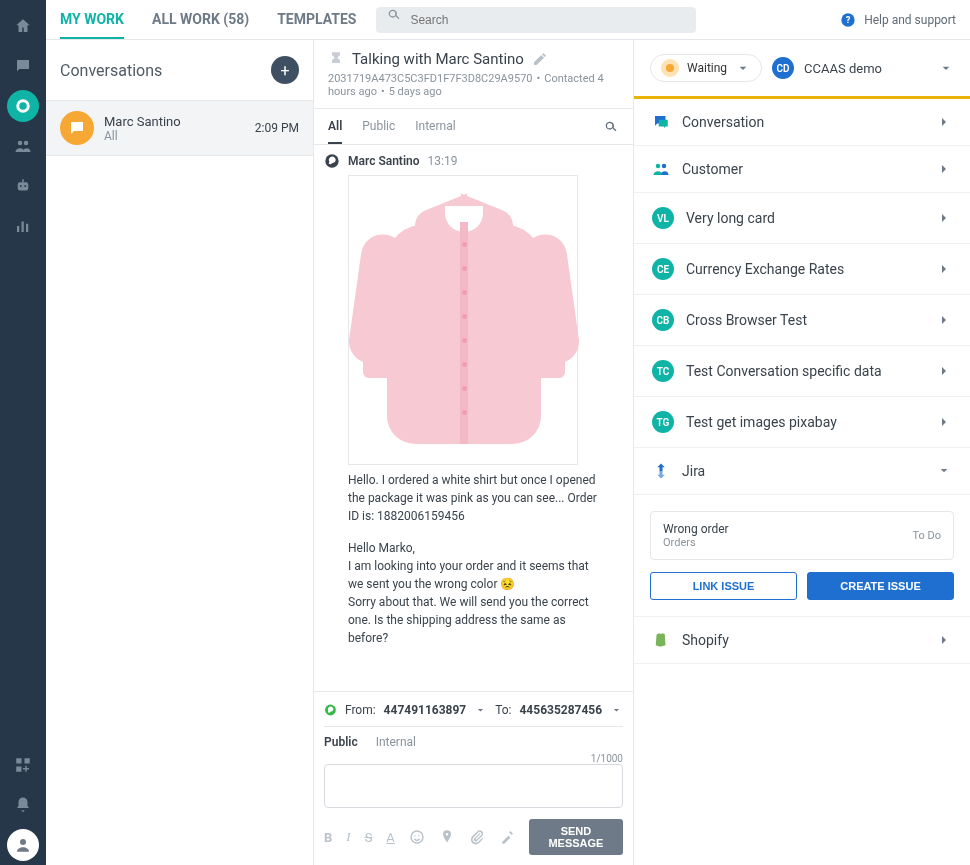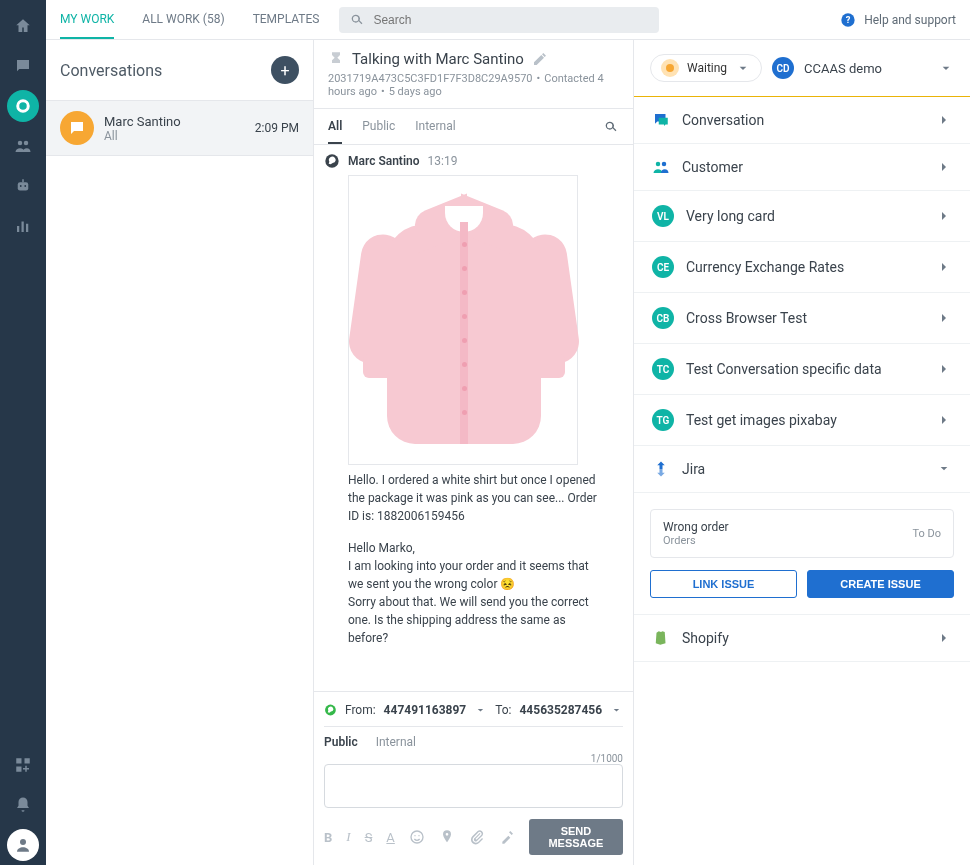--- a/index.html
+++ b/index.html
@@ -6,23 +6,23 @@
 body{font-family:-apple-system,BlinkMacSystemFont,"Segoe UI",Roboto,Helvetica,Arial,sans-serif;font-size:13px;color:#333;background:#fff;width:970px;height:865px;overflow:hidden}
 .app{display:flex;height:865px}
 .rail{width:46px;background:#263749;display:flex;flex-direction:column;align-items:center;padding-top:6px}
 .rail .r{width:32px;height:32px;display:flex;align-items:center;justify-content:center;margin:4px 0;color:#7a8a9a;border-radius:50%}
 .rail .r.active{background:#0fb4a6;color:#fff}
 .rail .spacer{flex:1}
 .rail .mini{width:18px;height:18px}
 .main{flex:1;display:flex;flex-direction:column}
 .topbar{height:40px;border-bottom:1px solid #e5e7eb;display:flex;align-items:center;padding:0 14px;gap:20px}
 .tabs{display:flex;gap:28px;align-items:center;height:100%}
-.tab{font-size:12px;font-weight:400;color:#6e7a87;cursor:pointer;height:100%;display:flex;align-items:center;border-bottom:2px solid transparent}
+.tab{font-size:14px;font-weight:700;color:#6e7a87;cursor:pointer;height:100%;display:flex;align-items:center;border-bottom:2px solid transparent}
 .tab.active{color:#0fb4a6;border-bottom-color:#0fb4a6}
-.search{flex:0 0 320px;height:26px;background:#e9ecef;border-radius:4px;display:flex;align-items:center;padding:0 10px;color:#8a939c;gap:8px}
+.search{flex:0 0 320px;height:26px;background:#e9ecef;border-radius:4px;display:flex;padding:0 10px;color:#8a939c;gap:8px}
 .search input{border:0;background:none;outline:0;font-size:12px;flex:1;color:#555}
 .topbar .right{margin-left:auto;display:flex;align-items:center;gap:8px;color:#5f6b76;font-size:12px}
 .help{width:16px;height:16px;color:#1f6fd0}
 .content{flex:1;display:flex;min-height:0}
 .leftcol{width:268px;border-right:1px solid #e5e7eb;display:flex;flex-direction:column}
 .lhead{display:flex;align-items:center;justify-content:space-between;padding:16px 14px;color:#4f5b66;font-size:16px}
 .addbtn{width:28px;height:28px;border-radius:50%;background:#3e5062;color:#fff;display:flex;align-items:center;justify-content:center;font-size:16px;cursor:pointer}
 .convrow{display:flex;align-items:center;padding:10px 14px;gap:10px;background:#f2f4f6;border-top:1px solid #e5e7eb;border-bottom:1px solid #e5e7eb;cursor:pointer}
 .avatar{width:34px;height:34px;border-radius:50%;background:#f7a733;color:#fff;display:flex;align-items:center;justify-content:center;font-size:15px}
 .convrow .meta{flex:1}
@@ -52,21 +52,21 @@
 .fromto .chev:last-child{margin-left:auto}
 .ctabs{display:flex;gap:18px;font-size:12px;margin:8px 0 4px;color:#8a939c}
 .ctabs .ct{cursor:pointer}
 .ctabs .ct.active{color:#3a434c;font-weight:600}
 .charcount{text-align:right;font-size:10px;color:#8a939c}
 .ta{width:100%;height:44px;border:1px solid #d6dadf;border-radius:4px;resize:none;padding:4px;font-family:inherit;font-size:12px}
 .tools{display:flex;align-items:center;gap:14px;margin-top:8px;color:#b9c1c9}
 .tools .t{cursor:pointer}
 .sendbtn{margin-left:auto;background:#6e7a87;color:#fff;border:0;padding:6px 14px;font-size:11px;font-weight:600;border-radius:3px;cursor:pointer}
 .rightcol{flex:1;display:flex;flex-direction:column;min-height:0}
-.rhead{display:flex;align-items:center;gap:10px;padding:14px 16px;border-bottom:1px solid #eab308}
+.rhead{display:flex;align-items:center;gap:10px;padding:14px 16px;border-bottom:3px solid #eab308}
 .statuspill{display:flex;align-items:center;gap:8px;border:1px solid #e5e7eb;border-radius:16px;padding:4px 10px;font-size:12px;cursor:pointer}
 .dot{width:18px;height:18px;border-radius:50%;background:#ffe2b3;display:flex;align-items:center;justify-content:center}
 .dot::after{content:"";width:8px;height:8px;border-radius:50%;background:#f7a733}
 .agentbadge{width:22px;height:22px;border-radius:50%;background:#1f6fd0;color:#fff;display:flex;align-items:center;justify-content:center;font-size:10px;font-weight:600}
 .rhead .agent{font-size:13px;color:#3a434c;font-weight:400}
 .cards{flex:1;overflow-y:auto}
 .card{display:flex;align-items:center;gap:12px;padding:14px 18px;border-bottom:1px solid #eef1f3;cursor:pointer}
 .cbadge{width:22px;height:22px;border-radius:50%;display:flex;align-items:center;justify-content:center;font-size:10px;font-weight:600;color:#fff;flex-shrink:0}
 .card .lbl{flex:1;font-size:14px;color:#3a434c}
 .card .chev{color:#6e7a87}

